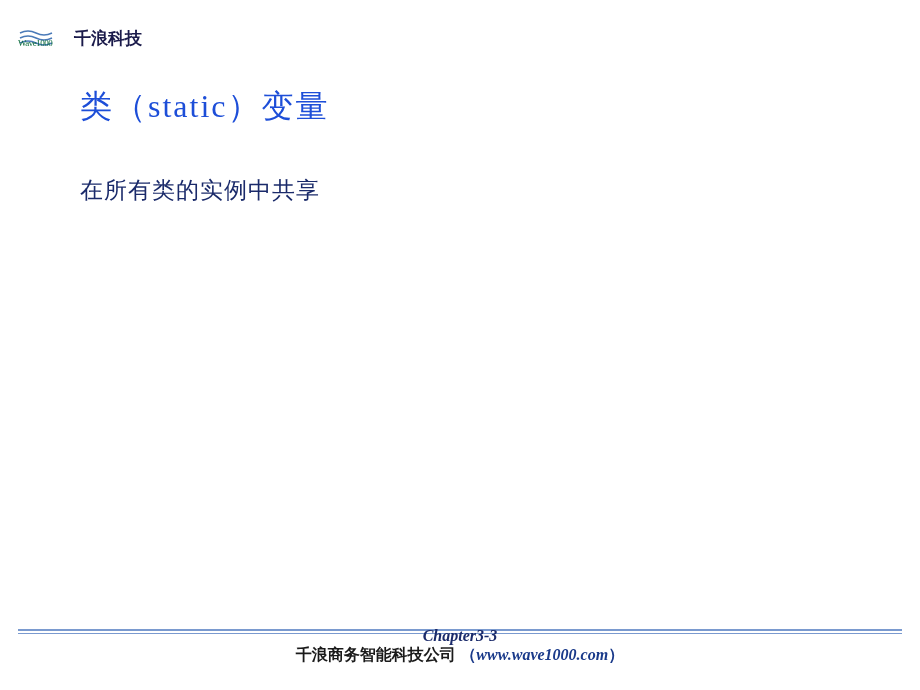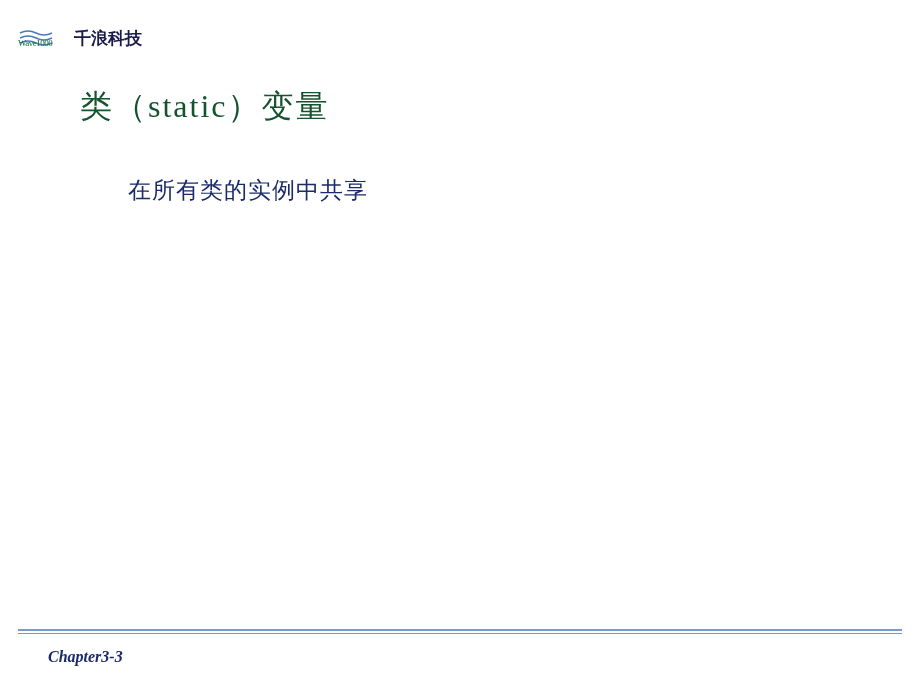--- a/index.html
+++ b/index.html
@@ -37,29 +37,28 @@
       letter-spacing: -0.5px;
       position: absolute;
       top: 38px;
       left: 18px;
     }
     .title {
       position: absolute;
       top: 85px;
       left: 80px;
       font-size: 32px;
-      color: #14532d;
+      color: #1d4ed8;
       font-family: "SimSun", serif;
       letter-spacing: 2px;
     }
     .content {
       position: absolute;
       top: 175px;
       left: 80px;
-      margin-left: 48px;
     }
     .content-line {
       font-size: 23px;
       color: #1a2a6a;
       margin-bottom: 24px;
       font-family: "SimSun", serif;
       letter-spacing: 1px;
     }
     .footer-lines {
       position: absolute;
@@ -78,20 +77,21 @@
     }
     .footer {
       position: absolute;
       bottom: 24px;
       left: 0;
       right: 0;
       padding: 0 48px;
       display: flex;
       justify-content: space-between;
       align-items: center;
+      flex-direction: column;
     }
     .footer-left {
       font-size: 16px;
       font-weight: bold;
       font-style: italic;
       color: #1a2a6a;
       font-family: "Times New Roman", serif;
     }
     .footer-left-num {
       font-style: italic;
@@ -135,13 +135,17 @@
 
 <div class="footer-lines">
   <div class="footer-line-top"></div>
   <div class="footer-line-bottom"></div>
 </div>
 
 <div class="footer">
   <div class="footer-left">
     <span>Chapter3</span><span class="footer-left-num">-3</span>
   </div>
+  <div class="footer-right">
+    <span>千浪商务智能科技公司</span>
+    <span class="footer-paren">（</span><span class="footer-url">www.wave1000.com</span><span class="footer-paren">）</span>
+  </div>
 </div>
 
 </body></html>

